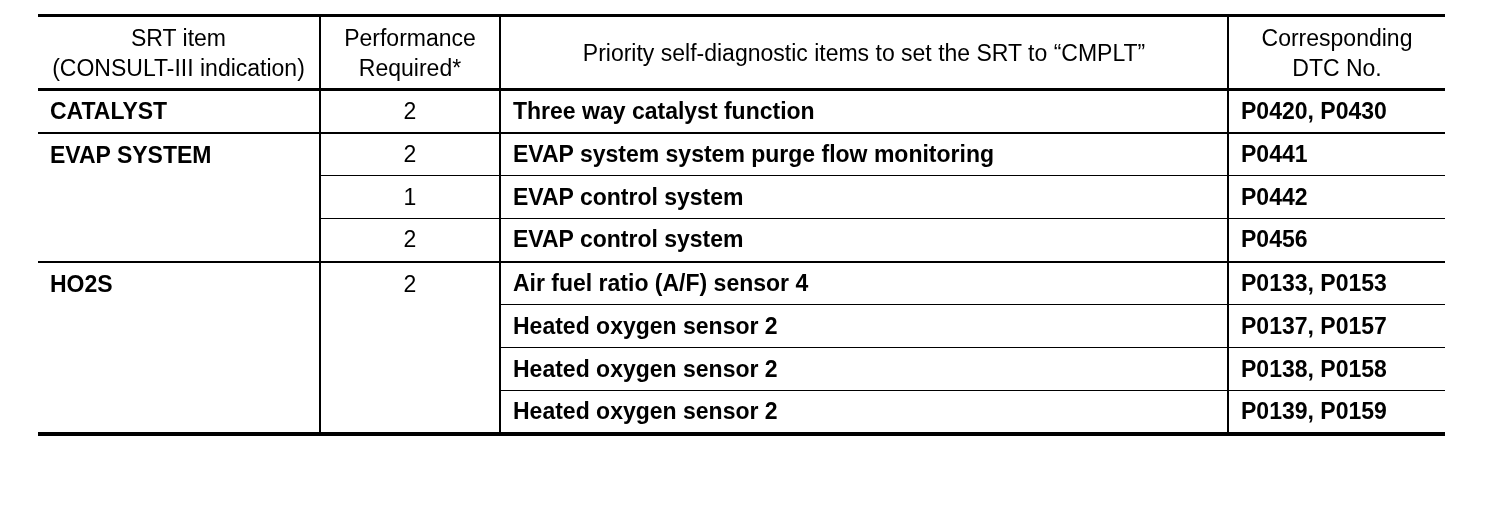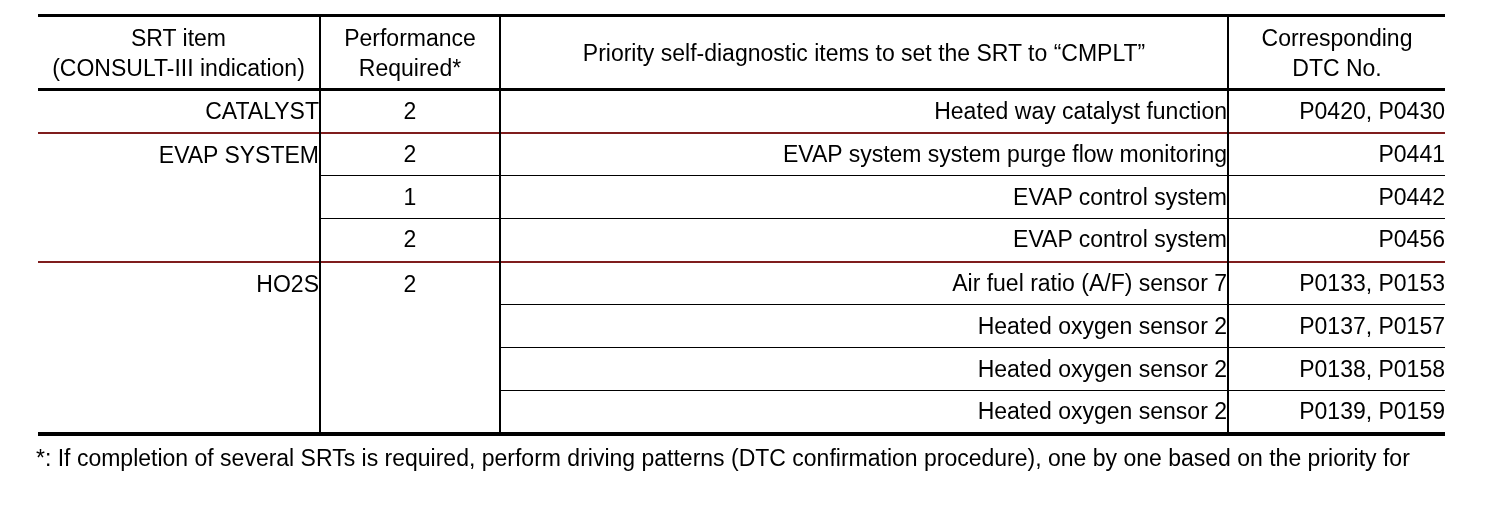--- a/index.html
+++ b/index.html
@@ -41,23 +41,23 @@
     line-height: 30px;
     padding: 0 6px;
   }
 
   tbody td {
     height: 43px;
     border-top: 1px solid #000;
     vertical-align: middle;
     padding: 0;
   }
-  tr.section td { border-top: 2px solid #7f1d1d; }
+  tr.section td { border-top: 2px solid #000000; }
 
-  td.left  { text-align: right; padding-left: 12px; }
+  td.left  { text-align: left; padding-left: 12px; font-weight: bold; }
   td.cent  { text-align: center; }
   td.span  { vertical-align: top; padding-top: 8px; }
 
   .footnote {
     position: absolute;
     left: 36px; top: 442px;
     width: 1440px;
     font-size: 23px;
     line-height: 32px;
   }
@@ -82,21 +82,21 @@
 Required*</th>
         <th class="v">Priority self-diagnostic items to set the SRT to “CMPLT”</th>
         <th class="v">Corresponding
 DTC No.</th>
       </tr>
     </thead>
     <tbody>
       <tr>
         <td class="left">CATALYST</td>
         <td class="v cent">2</td>
-        <td class="v left">Heated way catalyst function</td>
+        <td class="v left">Three way catalyst function</td>
         <td class="v left">P0420, P0430</td>
       </tr>
       <tr class="section">
         <td class="left span" rowspan="3">EVAP SYSTEM</td>
         <td class="v cent">2</td>
         <td class="v left">EVAP system system purge flow monitoring</td>
         <td class="v left">P0441</td>
       </tr>
       <tr>
         <td class="v cent">1</td>
@@ -104,35 +104,34 @@
         <td class="v left">P0442</td>
       </tr>
       <tr>
         <td class="v cent">2</td>
         <td class="v left">EVAP control system</td>
         <td class="v left">P0456</td>
       </tr>
       <tr class="section">
         <td class="left span" rowspan="4">HO2S</td>
         <td class="v cent span" rowspan="4">2</td>
-        <td class="v left">Air fuel ratio (A/F) sensor 7</td>
+        <td class="v left">Air fuel ratio (A/F) sensor 4</td>
         <td class="v left">P0133, P0153</td>
       </tr>
       <tr>
         <td class="v left">Heated oxygen sensor 2</td>
         <td class="v left">P0137, P0157</td>
       </tr>
       <tr>
         <td class="v left">Heated oxygen sensor 2</td>
         <td class="v left">P0138, P0158</td>
       </tr>
       <tr>
         <td class="v left">Heated oxygen sensor 2</td>
         <td class="v left">P0139, P0159</td>
       </tr>
     </tbody>
   </table>
 
   <div class="footnote">
-    <div>*: If completion of several SRTs is required, perform driving patterns (DTC confirmation procedure), one by one based on the priority for</div>
   </div>
 
 </div>
 
 </body></html>

